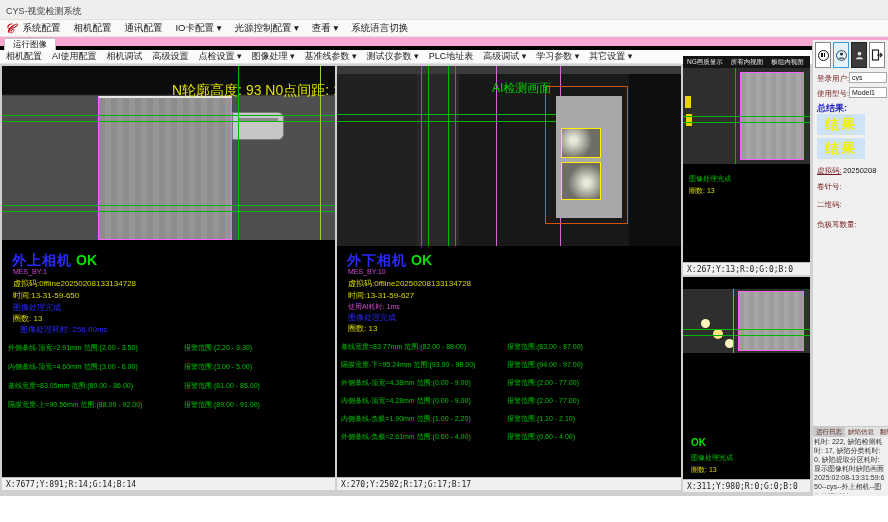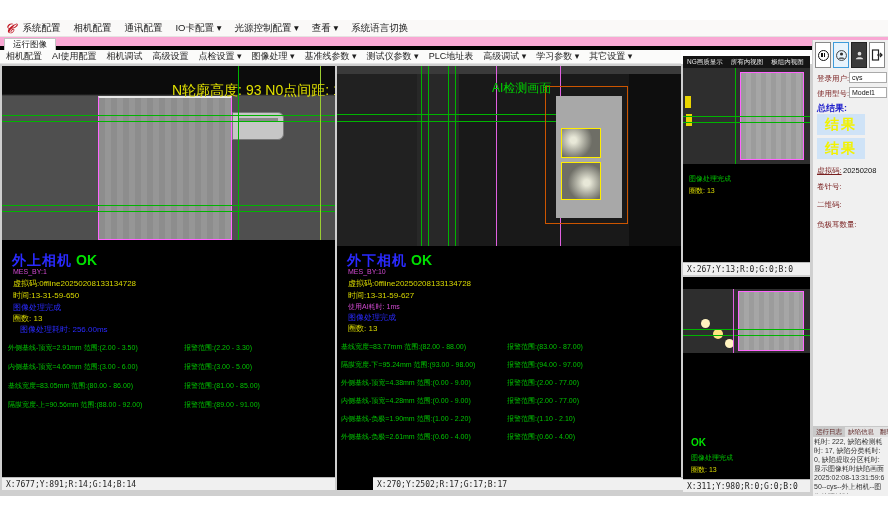--- a/index.html
+++ b/index.html
@@ -75,20 +75,23 @@
 
   .icon-pause { width:11px; height:11px; border:1.5px solid #111; border-radius:50%; position:relative; }
   .icon-pause::before, .icon-pause::after { content:""; position:absolute; top:2.5px; width:1.5px; height:4px; background:#111; }
   .icon-pause::before { left:2.5px; } .icon-pause::after { right:2.5px; }
 </style>
 </head>
 <body>
 
 <div class="app">
 
+  <div class="titlebar">
+    <span class="title">CYS-视觉检测系统</span>
+  </div>
 
   <div class="menubar">
     <span class="logo">𝒞</span>
     <span class="menu-item">系统配置</span>
     <span class="menu-item">相机配置</span>
     <span class="menu-item">通讯配置</span>
     <span class="menu-item">IO卡配置 ▾</span>
     <span class="menu-item">光源控制配置 ▾</span>
     <span class="menu-item">查看 ▾</span>
     <span class="menu-item">系统语言切换</span>
@@ -172,21 +175,21 @@
         <span class="ov-mes" style="left:11px; top:56px;">使用AI耗时: 1ms</span>
         <span class="ov-b" style="left:11px; top:66px;">图像处理完成</span>
         <span class="ov-y" style="left:11px; top:77px;">圈数: 13</span>
         <div class="meas-row" style="left:4px; top:96px;"><span>基线宽度=83.77mm 范围:(82.00 - 88.00)</span><span class="alarm" style="left:166px;">报警范围:(83.00 - 87.00)</span></div>
         <div class="meas-row" style="left:4px; top:114px;"><span>隔膜宽度-下=95.24mm 范围:(93.00 - 98.00)</span><span class="alarm" style="left:166px;">报警范围:(94.00 - 97.00)</span></div>
         <div class="meas-row" style="left:4px; top:132px;"><span>外侧基线-顶宽=4.38mm 范围:(0.00 - 9.00)</span><span class="alarm" style="left:166px;">报警范围:(2.00 - 77.00)</span></div>
         <div class="meas-row" style="left:4px; top:150px;"><span>内侧基线-顶宽=4.28mm 范围:(0.00 - 9.00)</span><span class="alarm" style="left:166px;">报警范围:(2.00 - 77.00)</span></div>
         <div class="meas-row" style="left:4px; top:168px;"><span>内侧基线-负极=1.90mm 范围:(1.00 - 2.20)</span><span class="alarm" style="left:166px;">报警范围:(1.10 - 2.10)</span></div>
         <div class="meas-row" style="left:4px; top:186px;"><span>外侧基线-负极=2.61mm 范围:(0.60 - 4.00)</span><span class="alarm" style="left:166px;">报警范围:(0.60 - 4.00)</span></div>
       </div>
-      <div class="cam-status" style="top:411px; height:13px;margin-left:36px;">X:270;Y:2502;R:17;G:17;B:17</div>
+      <div class="cam-status" style="top:411px; height:13px;">X:270;Y:2502;R:17;G:17;B:17</div>
     </div>
 
     <div class="cam-panel" style="left:683px; top:-8px; width:127px; height:219px;">
       <div class="small-header">
         <span class="small-tab">NG画质显示</span>
         <span class="small-tab">所有内视图</span>
         <span class="small-tab">极组内视图</span>
       </div>
       <div class="cam-image" style="top:12px; width:127px; height:96px; background:#2e2e2e;">
         <div style="position:absolute; left:57px; top:4px; width:64px; height:88px; background:repeating-linear-gradient(90deg,#9c9c9c 0 5px,#a6a6a6 5px 10px); border:1px solid #ff66ff;"></div>

